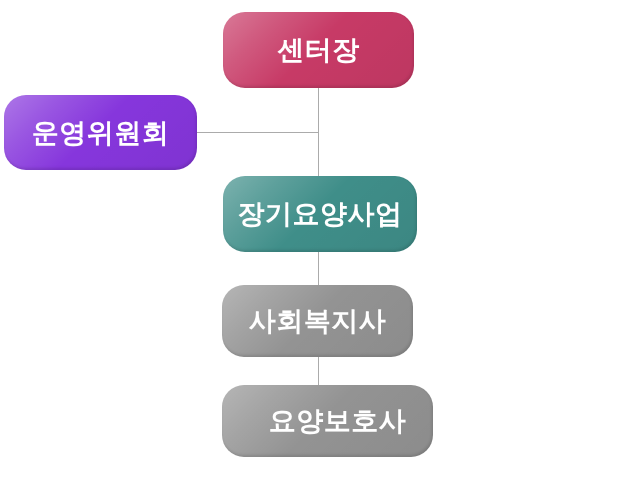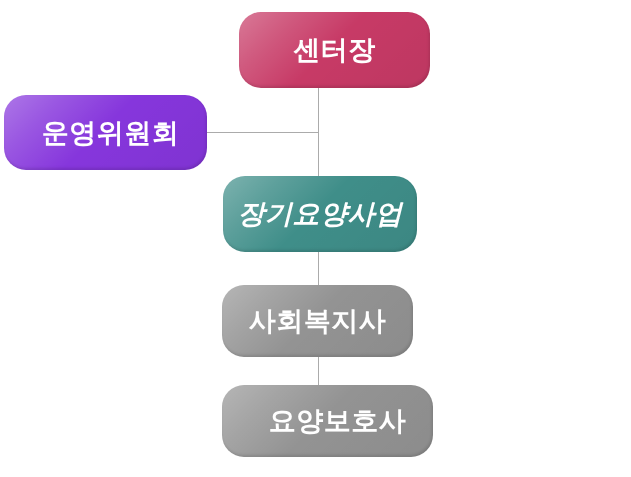--- a/index.html
+++ b/index.html
@@ -51,29 +51,29 @@
   .node-care-worker       { left: 222px; top: 385px; width: 191px; height: 72px; }
 </style>
 </head>
 <body>
 
 <div class="canvas">
 
   <div class="connector v-main"></div>
   <div class="connector h-branch"></div>
 
-  <div class="node node-center-director" style="background-color: rgb(199, 58, 102); margin-left: 16px;">
+  <div class="node node-center-director" style="background-color: rgb(199, 58, 102);">
     <span>센터장</span>
   </div>
 
-  <div class="node node-steering-committee" style="background-color: rgb(134, 54, 220); padding-left: 10px;">
+  <div class="node node-steering-committee" style="background-color: rgb(134, 54, 220);">
     <span>운영위원회</span>
   </div>
 
-  <div class="node node-long-term-care" style="background-color: rgb(63, 142, 137); font-style: italic;">
+  <div class="node node-long-term-care" style="background-color: rgb(63, 142, 137);">
     <span>장기요양사업</span>
   </div>
 
   <div class="node node-social-worker" style="background-color: rgb(147, 147, 147);">
     <span>사회복지사</span>
   </div>
 
   <div class="node node-care-worker" style="background-color: rgb(147, 147, 147); padding-left: 20px;">
     <span>요양보호사</span>
   </div>

